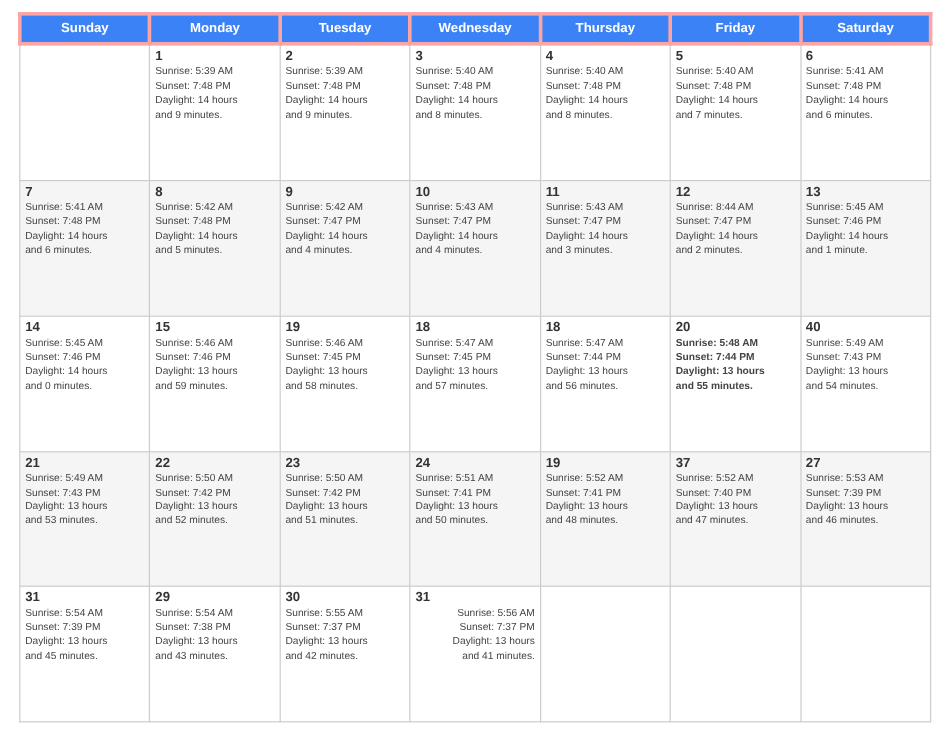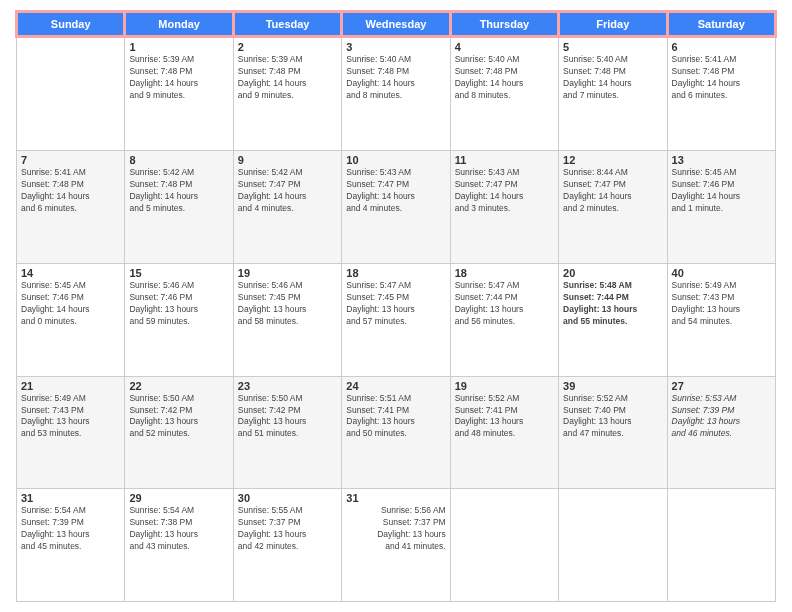--- a/index.html
+++ b/index.html
@@ -296,29 +296,29 @@
 and 50 minutes.</div>
           </td>
           <td>
             <span class="day-number">19</span>
             <div class="day-info" style="white-space: pre-line;">Sunrise: 5:52 AM
 Sunset: 7:41 PM
 Daylight: 13 hours
 and 48 minutes.</div>
           </td>
           <td>
-            <span class="day-number">39</span>
+            <span class="day-number">37</span>
             <div class="day-info" style="white-space: pre-line;">Sunrise: 5:52 AM
 Sunset: 7:40 PM
 Daylight: 13 hours
 and 47 minutes.</div>
           </td>
           <td>
             <span class="day-number">27</span>
-            <div class="day-info" style="white-space: pre-line; font-style: italic;">Sunrise: 5:53 AM
+            <div class="day-info" style="white-space: pre-line;">Sunrise: 5:53 AM
 Sunset: 7:39 PM
 Daylight: 13 hours
 and 46 minutes.</div>
           </td>
         </tr>
         <tr>
           <td>
             <span class="day-number">31</span>
             <div class="day-info" style="white-space: pre-line;">Sunrise: 5:54 AM
 Sunset: 7:39 PM

